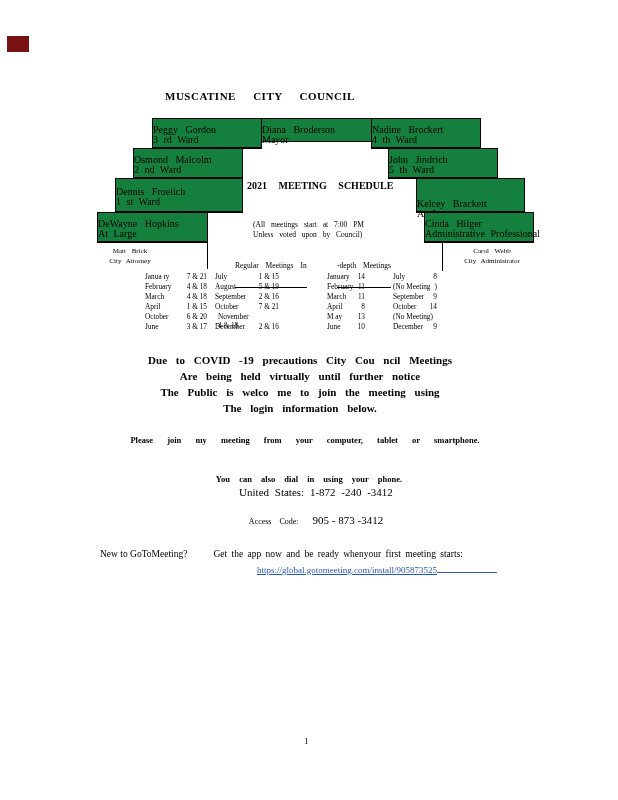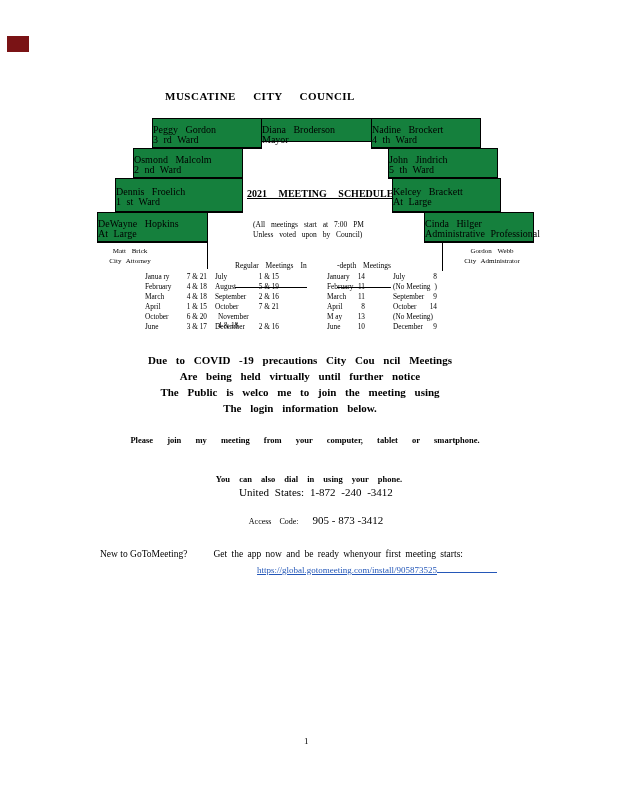--- a/index.html
+++ b/index.html
@@ -9,22 +9,22 @@
          word-spacing:14px;letter-spacing:.5px;white-space:nowrap;}
   .obox{position:absolute;box-sizing:border-box;border:1px solid #000;border-bottom-width:2px;
         text-align:left;font-size:10px;line-height:9.5px;padding-top:6px;background:#15803d;}
   .obox.thin{border-bottom-width:1px;}
   .obox .nm{word-spacing:5px;white-space:nowrap;}
   .obox .rl{word-spacing:3px;white-space:nowrap;}
   .otext{position:absolute;text-align:center;font-size:7px;line-height:9.5px;}
   .otext .nm{word-spacing:4px;white-space:nowrap;}
   .otext .rl{word-spacing:3px;white-space:nowrap;}
   .vline{position:absolute;width:1px;background:#000;}
-  .heading{position:absolute;left:247px;top:188px;font-size:10px;font-weight:bold;
-           word-spacing:9px;white-space:nowrap;text-decoration:underline;}
+  .heading{position:absolute;left:247px;top:180px;font-size:10px;font-weight:bold;
+           word-spacing:9px;white-space:nowrap;}
   .note{position:absolute;left:253px;top:220px;font-size:7.5px;line-height:10px;word-spacing:4px;}
   .shead{position:absolute;top:261px;font-size:7.5px;word-spacing:5px;border-bottom:1px solid #000;
          padding-bottom:17px;white-space:nowrap;}
   .sc{position:absolute;display:flex;justify-content:space-between;font-size:7.3px;line-height:9px;white-space:nowrap;}
   .covid{position:absolute;left:0;top:352px;width:600px;text-align:center;font-weight:bold;
          font-size:11px;line-height:16px;word-spacing:6px;}
   .invite{position:absolute;left:0;top:435px;width:610px;text-align:center;font-weight:bold;
           font-size:8.5px;word-spacing:12px;}
   .linkrow{position:absolute;left:0;width:618px;text-align:center;font-size:9px;}
   .linkrow a{color:#2457b8;text-decoration:underline;}
@@ -69,40 +69,40 @@
   </div>
   <div class="obox" style="left:388px;top:148px;width:110px;height:31px;">
     <div class="nm">John Jindrich</div>
     <div class="rl">5 th Ward</div>
   </div>
 
   <div class="obox" style="left:115px;top:178px;width:128px;height:35px;padding-top:8px;">
     <div class="nm">Dennis Froelich</div>
     <div class="rl">1 st Ward</div>
   </div>
-  <div class="obox" style="left:392px;top:178px;width:109px;height:35px;padding-top:8px;">
+  <div class="obox" style="left:416px;top:178px;width:109px;height:35px;padding-top:20px;">
     <div class="nm">Kelcey Brackett</div>
     <div class="rl">At Large</div>
   </div>
 
   <div class="obox" style="left:97px;top:212px;width:111px;height:31px;">
     <div class="nm">DeWayne Hopkins</div>
     <div class="rl">At Large</div>
   </div>
   <div class="obox" style="left:424px;top:212px;width:110px;height:31px;">
     <div class="nm">Cinda Hilger</div>
     <div class="rl">Administrative Professional</div>
   </div>
 
   <div class="otext" style="left:80px;top:247px;width:100px;">
     <div class="nm">Matt Brick</div>
     <div class="rl">City Attorney</div>
   </div>
   <div class="otext" style="left:442px;top:247px;width:100px;">
-    <div class="nm">Gordon Webb</div>
+    <div class="nm">Carol Webb</div>
     <div class="rl">City Administrator</div>
   </div>
   <div class="vline" style="left:207px;top:243px;height:26px;"></div>
   <div class="vline" style="left:442px;top:243px;height:28px;"></div>
 
   <div class="heading">2021 MEETING SCHEDULE</div>
   <div class="note">
     <div>(All meetings start at 7:00 PM</div>
     <div>Unless voted upon by Council)</div>
   </div>

